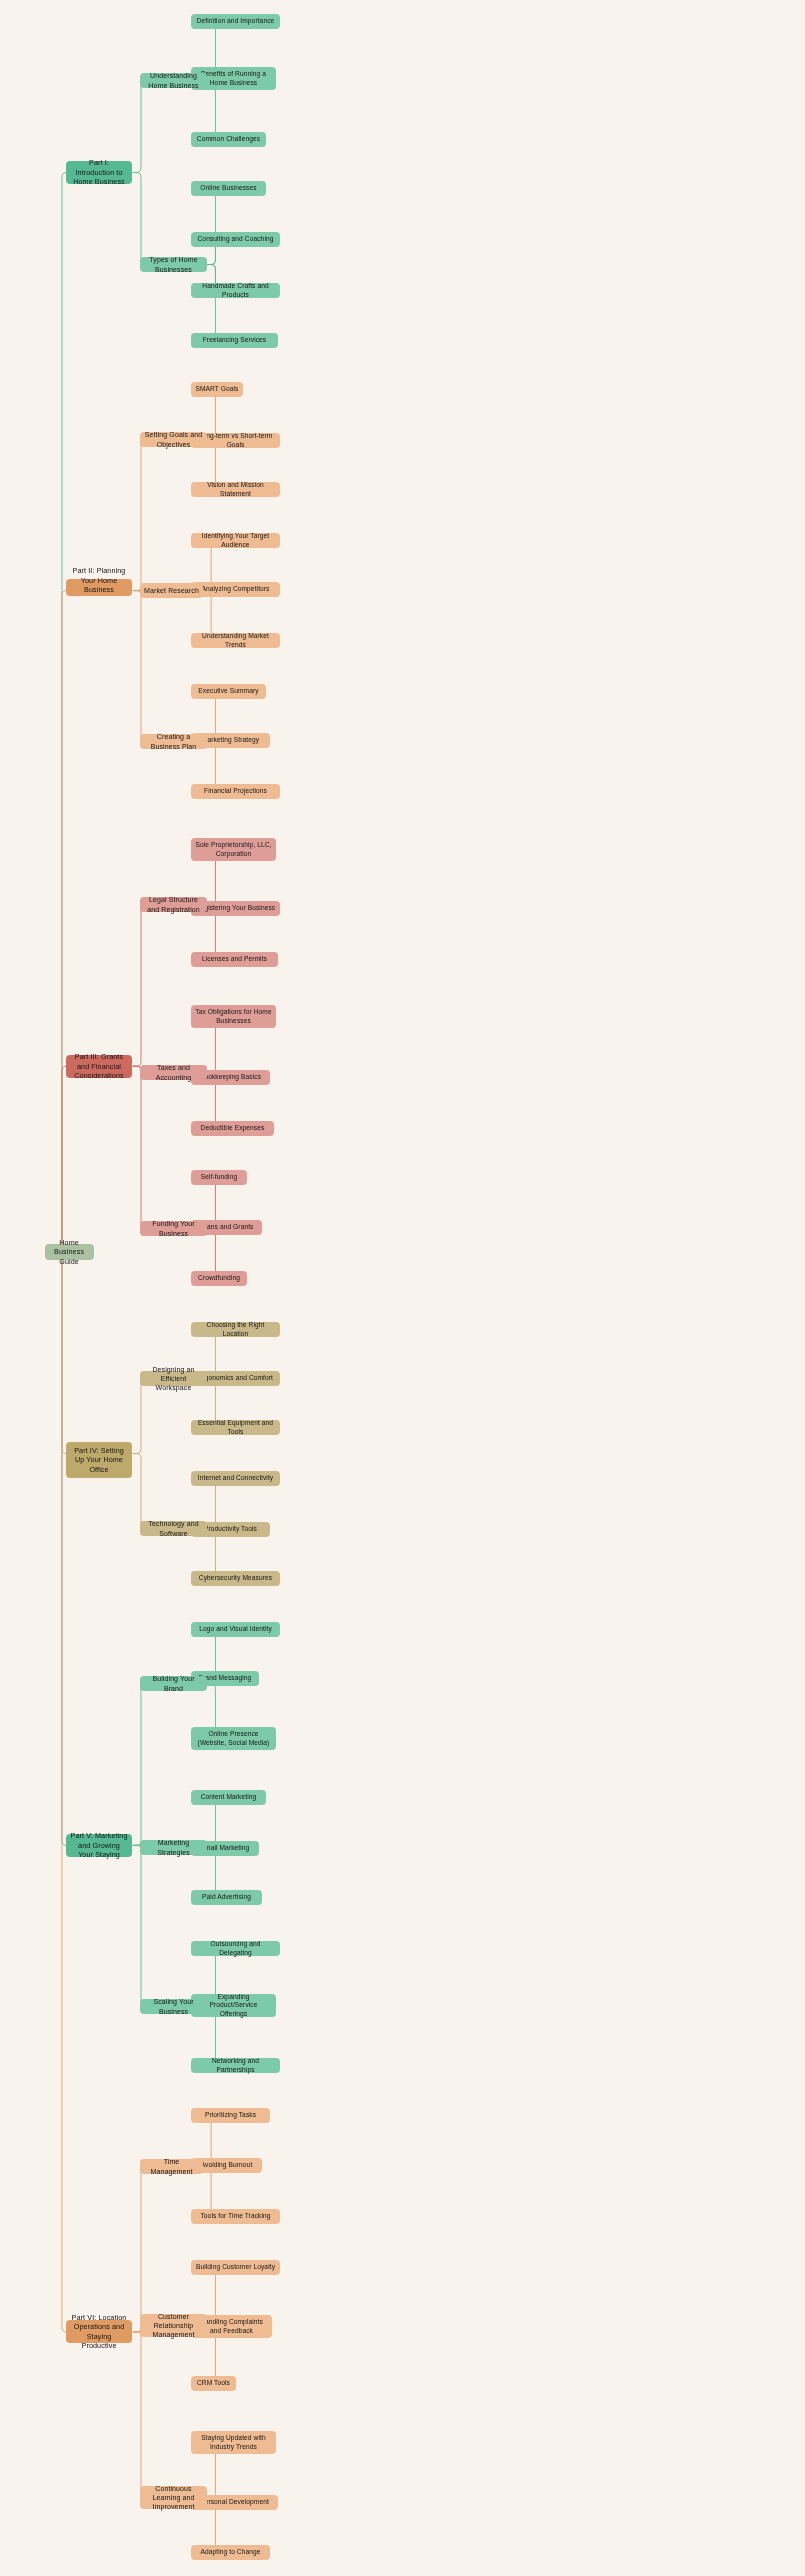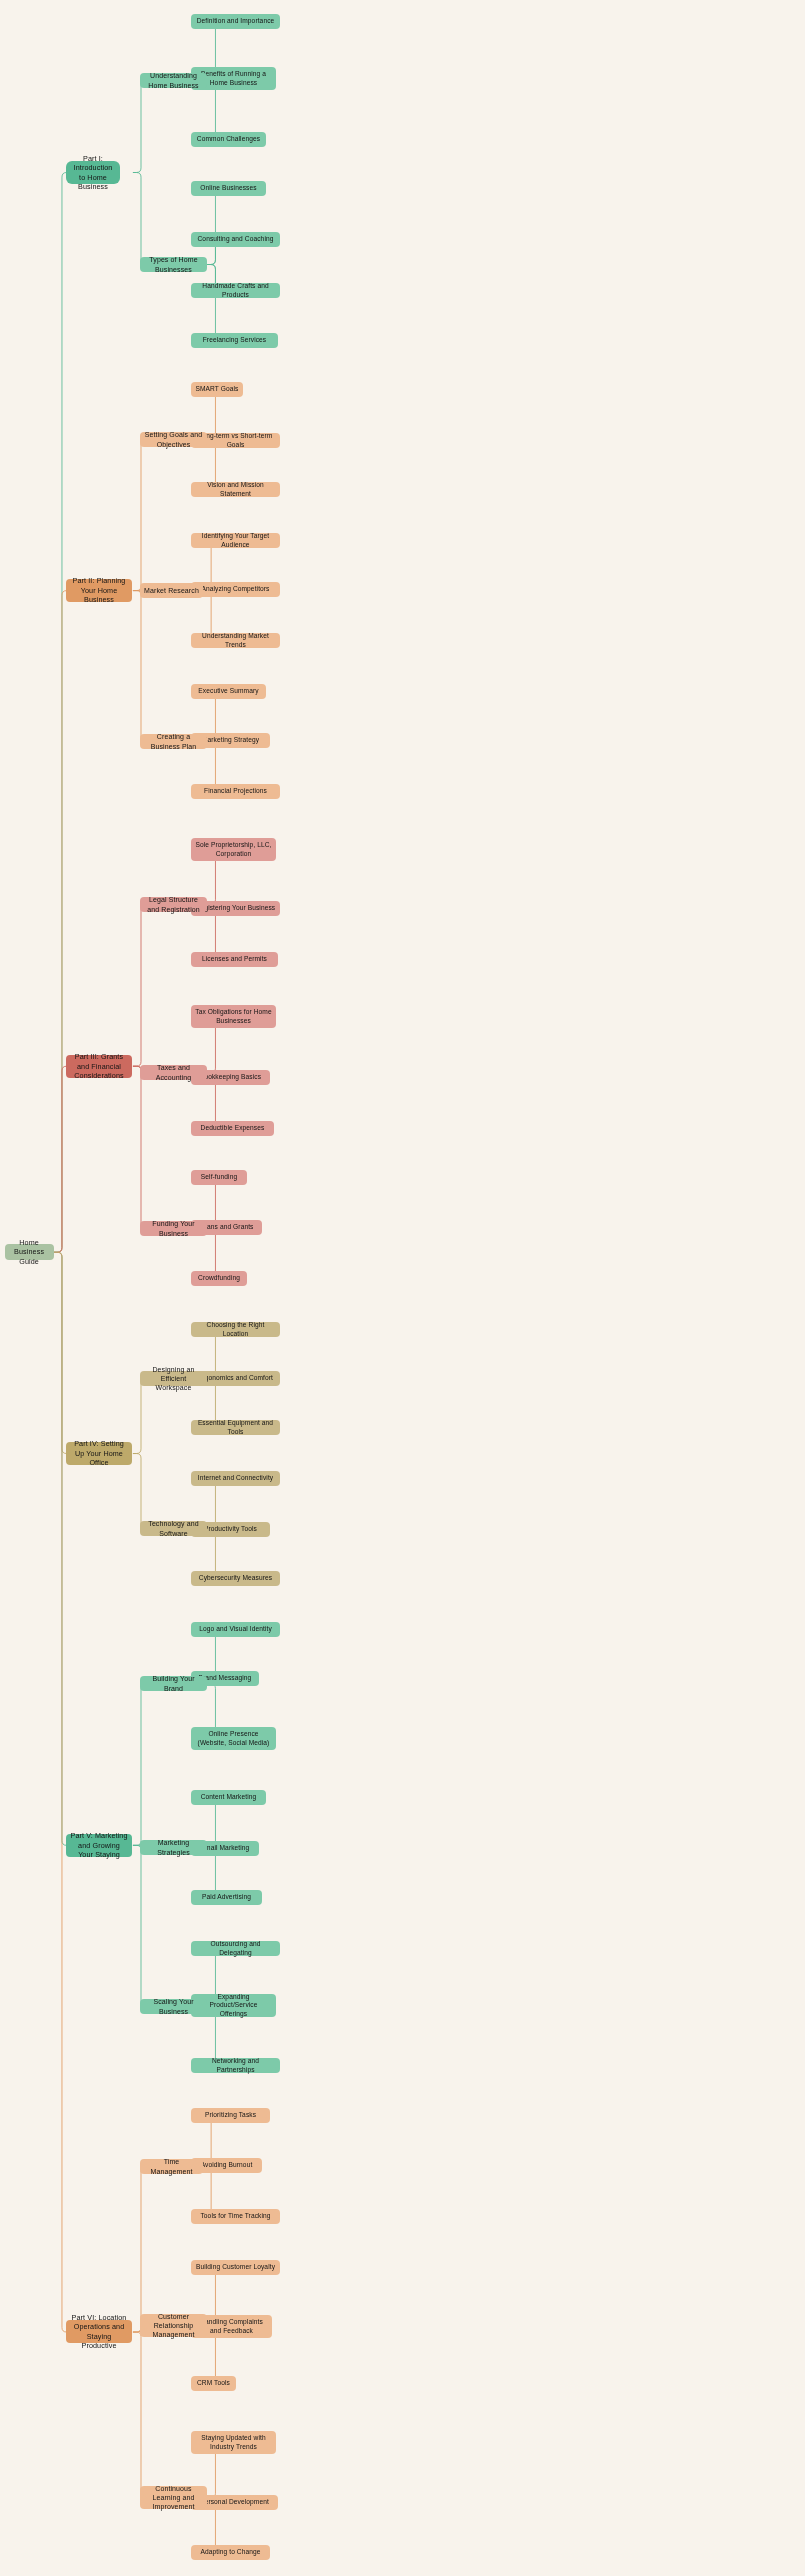--- a/index.html
+++ b/index.html
@@ -17,21 +17,21 @@
     box-sizing:border-box;
     display:flex;align-items:center;justify-content:center;
     text-align:center;
     border-radius:4px;
     color:#141414;
     line-height:1.30;
     padding:1.7px 4px;
     font-weight:400;
     letter-spacing:0.1px;
   }
-  .n-root{font-size:7.2px;}
+  .n-root{font-size:7.2px;margin-left:40px;}
   .n-l1{font-size:7.2px;}
   .n-l2{font-size:7px;}
   .n-l3{font-size:6.6px;}
 </style>
 </head>
 <body>
 
 <div id="canvas">
   <svg id="links" viewBox="0 0 1396 4464" width="806" height="2576">
       <path d="M 359 139.5 L 365 139.5 Q 373 139.5 373 131.5 L 373 45.01020408163266 Q 373 37.01020408163266 381 37.01020408163266 L 331 37.01020408163266" fill="none" stroke="#57b894" stroke-width="1.5"></path>
@@ -126,21 +126,21 @@
     </div>
     <div class="node n-l3" style="left: 191px; top: 283px; width: 89px; height: 15px; background: rgb(125, 202, 169);">
       <span>Handmade Crafts and Products</span>
     </div>
     <div class="node n-l3" style="left: 191px; top: 333px; width: 87px; height: 15px; background: rgb(125, 202, 169);">
       <span>Freelancing Services</span>
     </div>
     <div class="node n-l2" style="left: 140px; top: 257px; width: 67px; height: 15px; background: rgb(125, 202, 169);">
       <span>Types of Home Businesses</span>
     </div>
-    <div class="node n-l1" style="left: 66px; top: 161px; width: 54px; height: 23px; background: rgb(87, 184, 148); border-radius: 6px;">
+    <div class="node n-l1" style="left: 66px; top: 161px; width: 66px; height: 23px; background: rgb(87, 184, 148);">
       <span>Part I: Introduction to Home Business</span>
     </div>
     <div class="node n-l3" style="left: 191px; top: 382px; width: 52px; height: 15px; background: rgb(238, 187, 147);">
       <span>SMART Goals</span>
     </div>
     <div class="node n-l3" style="left: 191px; top: 433px; width: 89px; height: 15px; background: rgb(238, 187, 147);">
       <span>Long-term vs Short-term Goals</span>
     </div>
     <div class="node n-l3" style="left: 191px; top: 482px; width: 89px; height: 15px; background: rgb(238, 187, 147);">
       <span>Vision and Mission Statement</span>
@@ -165,21 +165,21 @@
     </div>
     <div class="node n-l3" style="left: 191px; top: 733px; width: 79px; height: 15px; background: rgb(238, 187, 147);">
       <span>Marketing Strategy</span>
     </div>
     <div class="node n-l3" style="left: 191px; top: 784px; width: 89px; height: 15px; background: rgb(238, 187, 147);">
       <span>Financial Projections</span>
     </div>
     <div class="node n-l2" style="left: 140px; top: 734px; width: 67px; height: 15px; background: rgb(238, 187, 147);">
       <span>Creating a Business Plan</span>
     </div>
-    <div class="node n-l1" style="left: 66px; top: 579px; width: 66px; height: 23px; background: rgb(224, 154, 99);">
+    <div class="node n-l1" style="left: 66px; top: 579px; width: 66px; height: 17px; background: rgb(224, 154, 99); align-items: flex-end;">
       <span>Part II: Planning Your Home Business</span>
     </div>
     <div class="node n-l3" style="left: 191px; top: 838px; width: 85px; height: 23px; background: rgb(223, 157, 151);">
       <span>Sole Proprietorship, LLC, Corporation</span>
     </div>
     <div class="node n-l3" style="left: 191px; top: 901px; width: 89px; height: 15px; background: rgb(223, 157, 151);">
       <span>Registering Your Business</span>
     </div>
     <div class="node n-l3" style="left: 191px; top: 952px; width: 87px; height: 15px; background: rgb(223, 157, 151);">
       <span>Licenses and Permits</span>
@@ -231,21 +231,21 @@
     </div>
     <div class="node n-l3" style="left: 191px; top: 1522px; width: 79px; height: 15px; background: rgb(201, 185, 138);">
       <span>Productivity Tools</span>
     </div>
     <div class="node n-l3" style="left: 191px; top: 1571px; width: 89px; height: 15px; background: rgb(201, 185, 138);">
       <span>Cybersecurity Measures</span>
     </div>
     <div class="node n-l2" style="left: 140px; top: 1521px; width: 67px; height: 15px; background: rgb(201, 185, 138);">
       <span>Technology and Software</span>
     </div>
-    <div class="node n-l1" style="left: 66px; top: 1442px; width: 66px; height: 23px; background: rgb(189, 169, 106);">
+    <div class="node n-l1" style="left: 66px; top: 1442px; width: 66px; height: 36px; background: rgb(189, 169, 106);">
       <span>Part IV: Setting Up Your Home Office</span>
     </div>
     <div class="node n-l3" style="left: 191px; top: 1622px; width: 89px; height: 15px; background: rgb(125, 202, 169);">
       <span>Logo and Visual Identity</span>
     </div>
     <div class="node n-l3" style="left: 191px; top: 1671px; width: 68px; height: 15px; background: rgb(125, 202, 169);">
       <span>Brand Messaging</span>
     </div>
     <div class="node n-l3" style="left: 191px; top: 1727px; width: 85px; height: 23px; background: rgb(125, 202, 169);">
       <span>Online Presence (Website, Social Media)</span>

